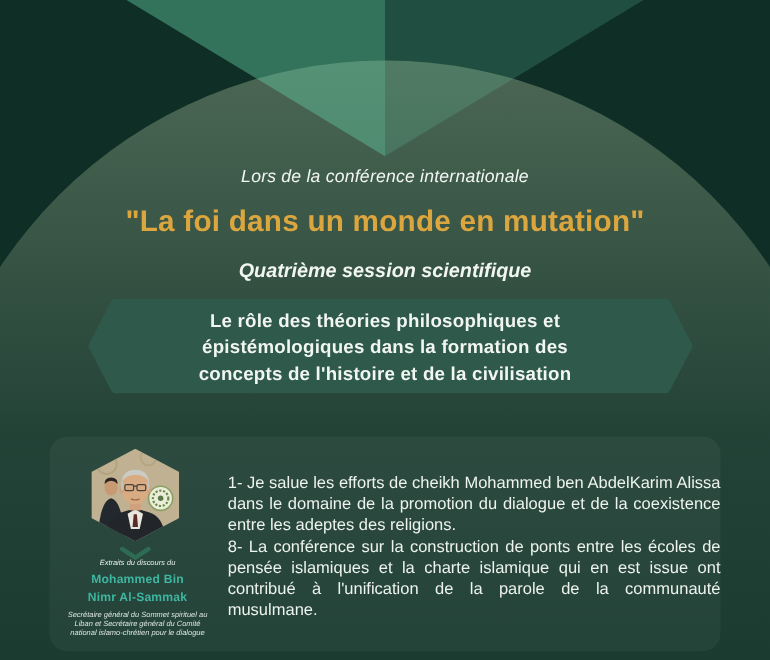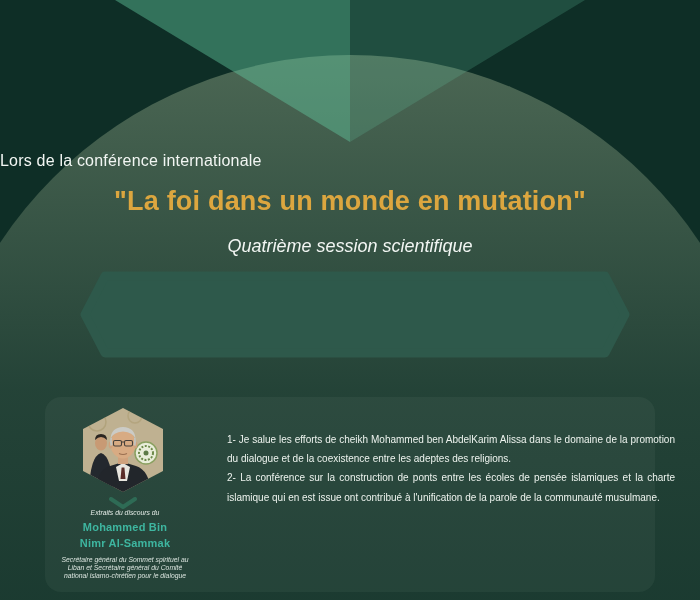--- a/index.html
+++ b/index.html
@@ -13,30 +13,30 @@
     position:absolute;left:-70px;top:55px;width:840px;height:840px;border-radius:50%;
     background:linear-gradient(180deg,
       rgba(168,188,152,0.40) 0%,
       rgba(150,175,145,0.16) 40%,
       rgba(140,168,140,0.09) 70%,
       rgba(140,168,140,0.07) 100%);
   }
   .facets{position:absolute;left:0;top:0;}
   
   .kicker{
-    position:absolute;left:0;top:152px;width:700px;
-    font-size:16px;color:#f2f6f3;letter-spacing:.2px;
+    position:absolute;left:0;top:152px;width:700px;text-align:center;
+    font-size:16px;font-style:italic;color:#f2f6f3;letter-spacing:.2px;
   }
   .main-title{
     position:absolute;left:0;top:186px;width:700px;text-align:center;
     font-size:27px;font-weight:bold;color:#dca63f;letter-spacing:.2px;
   }
   .subtitle{
     position:absolute;left:0;top:236px;width:700px;text-align:center;
-    font-size:18px;font-style:italic;color:#f2f6f3;
+    font-size:18px;font-style:italic;color:#f2f6f3;font-weight:bold;
   }
   
   .banner-svg{position:absolute;left:80px;top:268px;}
   .banner-text{
     position:absolute;left:105px;top:280px;width:490px;text-align:center;
     font-size:17px;font-weight:bold;line-height:24px;color:#f2f6f2;
     white-space:pre-line;letter-spacing:.2px;
   }
   
   .quote-card{
@@ -54,21 +54,21 @@
     font-size:11px;font-weight:bold;line-height:15.5px;color:#3eb6a0;
     white-space:pre-line;letter-spacing:.2px;
   }
   .speaker-role{
     position:absolute;left:45px;top:556px;width:160px;text-align:center;
     font-size:6.8px;font-style:italic;line-height:8px;color:#dbe5df;
     white-space:pre-line;
   }
   .quotes{
     position:absolute;left:207px;top:430px;width:448px;
-    font-size:10px;line-height:19.2px;color:#edf3ee;text-align:justify;margin-left:20px;
+    font-size:15px;line-height:19.2px;color:#edf3ee;text-align:justify;
   }
   .quotes p{margin:0;}
 </style>
 </head>
 <body>
 
 <div class="poster">
 
   <div class="circle-glow"></div>
 
@@ -77,20 +77,23 @@
     <polygon points="350,0 585,0 350,142" fill="rgba(98,198,158,0.22)"></polygon>
   </svg>
 
   <div class="kicker">Lors de la conférence internationale</div>
   <div class="main-title">"La foi dans un monde en mutation"</div>
   <div class="subtitle">Quatrième session scientifique</div>
 
   <svg class="banner-svg" width="550" height="96">
     <polygon points="5,46.5 25,8 525,8 545,46.5 525,85 25,85" fill="#2e594b" stroke="#2e594b" stroke-width="9" stroke-linejoin="round"></polygon>
   </svg>
+  <div class="banner-text">Le rôle des théories philosophiques et
+épistémologiques dans la formation des
+concepts de l'histoire et de la civilisation</div>
 
   <div class="quote-card"></div>
 
   <svg class="speaker-photo" width="80" height="84">
     <defs>
       <clipPath id="hexclip">
         <polygon points="40,0 80,21 80,63 40,84 0,63 0,21"></polygon>
       </clipPath>
     </defs>
     <g clip-path="url(#hexclip)">
@@ -135,16 +138,16 @@
 
   <div class="eyebrow">Extraits du discours du</div>
   <div class="speaker-name">Mohammed Bin
 Nimr Al-Sammak</div>
   <div class="speaker-role">Secrétaire général du Sommet spirituel au
 Liban et Secrétaire général du Comité
 national islamo-chrétien pour le dialogue</div>
 
   <div class="quotes">
     <p>1- Je salue les efforts de cheikh Mohammed ben AbdelKarim Alissa dans le domaine de la promotion du dialogue et de la coexistence entre les adeptes des religions.</p>
-    <p>2- La conférence sur la construction de ponts entre les écoles de pensée islamiques et la charte islamique qui en est issue ont contribué à l'unification de la parole de la communauté musulmane.</p>
+    <p>8- La conférence sur la construction de ponts entre les écoles de pensée islamiques et la charte islamique qui en est issue ont contribué à l'unification de la parole de la communauté musulmane.</p>
   </div>
 
 </div>
 
 </body></html>

